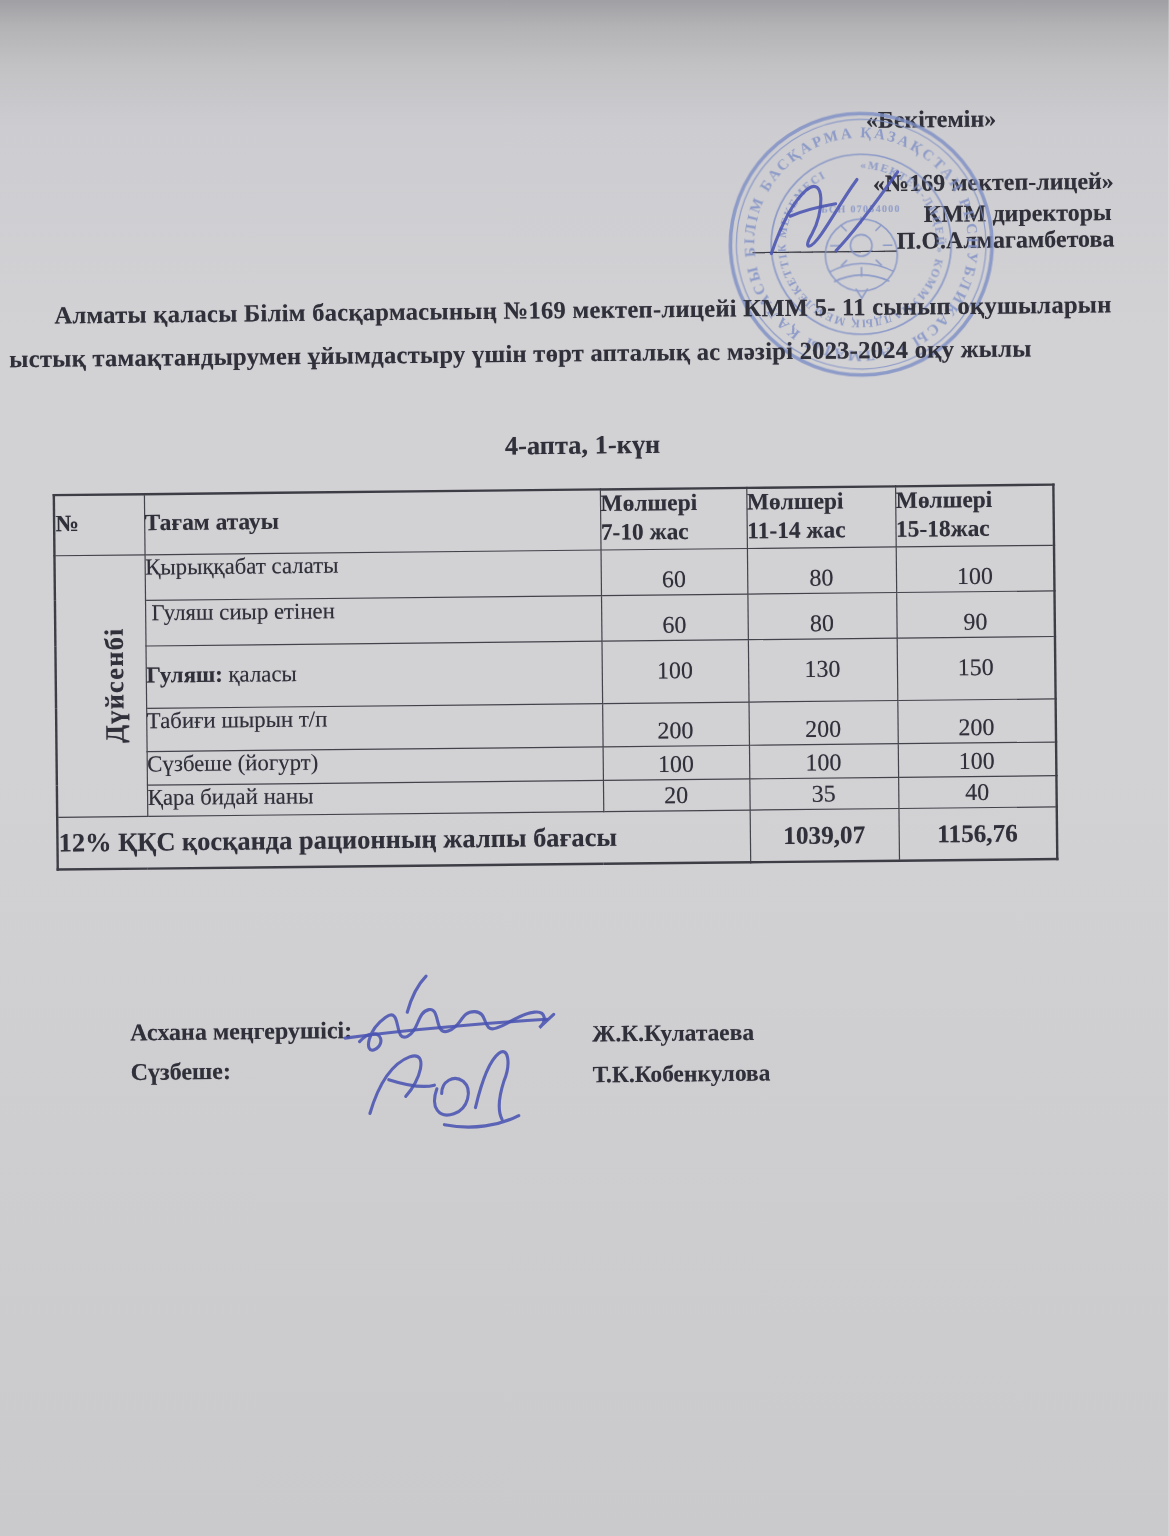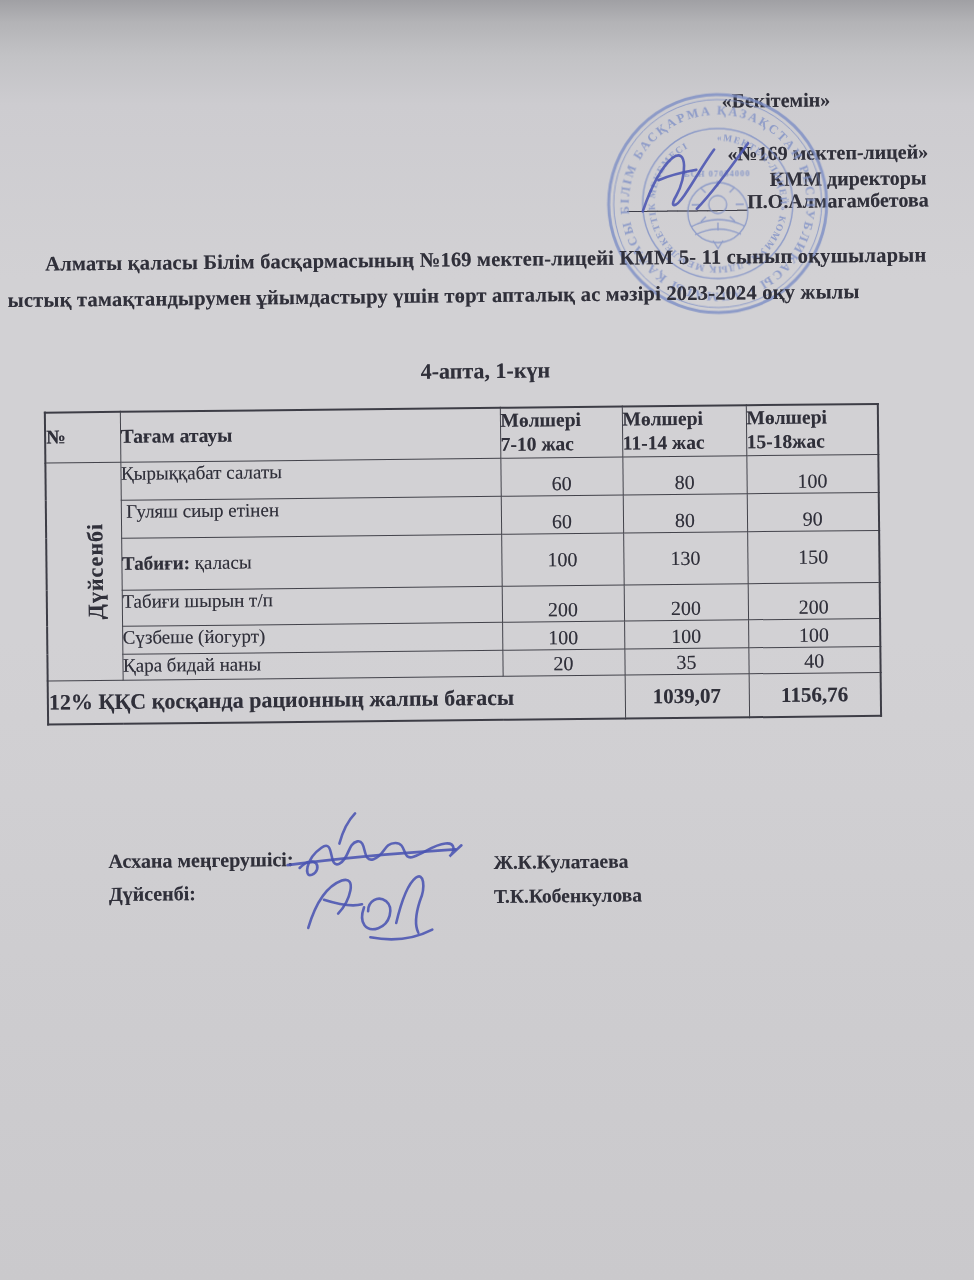--- a/index.html
+++ b/index.html
@@ -142,21 +142,21 @@
         <td class="val txt">80</td>
         <td class="val txt">100</td>
       </tr>
       <tr style="height:38px">
         <td class="dish txt"><b class="pfx"></b><span> Гуляш сиыр етінен</span></td>
         <td class="val txt">60</td>
         <td class="val txt">80</td>
         <td class="val txt">90</td>
       </tr>
       <tr style="height:52px">
-        <td class="dish txt" style="vertical-align:middle;"><b class="pfx">Табиғи:</b><span> қаласы</span></td>
+        <td class="dish txt" style="vertical-align:middle;"><b class="pfx">Гуляш:</b><span> қаласы</span></td>
         <td class="val txt" style="vertical-align:middle;">100</td>
         <td class="val txt" style="vertical-align:middle;">130</td>
         <td class="val txt" style="vertical-align:middle;">150</td>
       </tr>
       <tr style="height:36px">
         <td class="dish txt"><b class="pfx"></b><span>Табиғи шырын т/п</span></td>
         <td class="val txt">200</td>
         <td class="val txt">200</td>
         <td class="val txt">200</td>
       </tr>
@@ -174,21 +174,21 @@
       </tr>
       <tr style="height:44px">
         <td class="footlabel txt" colspan="3">12% ҚҚС қосқанда рационның жалпы бағасы</td>
         <td class="footval txt">1039,07</td>
         <td class="footval txt">1156,76</td>
       </tr>
     </tbody>
       </table>
 
     <div class="slabel1 txt">Асхана меңгерушісі:</div>
-    <div class="slabel2 txt">Дүйсенбі:</div>
+    <div class="slabel2 txt">Сүзбеше:</div>
     <div class="sname1 txt">Ж.К.Кулатаева</div>
     <div class="sname2 txt">Т.К.Кобенкулова</div>
 
     <svg class="sigblock" width="974" height="1280" viewBox="0 0 974 1280" style="pointer-events:none;">
 
       <path class="sigpath" d="M296,866 C312,850 320,868 308,873 C300,876 302,857 318,846 C332,836 324,868 336,862 C346,857 344,842 354,840 C364,838 358,862 370,858 C382,854 380,842 392,842 C404,842 398,860 410,856 C422,852 430,844 442,843 C452,842 452,851 446,856 L458,845"></path>
       <path class="sigpath" d="M284,863 C340,856 398,852 452,849"></path>
       <path class="sigpath" d="M336,842 C340,828 346,818 352,812"></path>
 
       <path class="sigpath" d="M304,926 C312,900 324,884 338,879 C354,874 346,900 334,912"></path>

